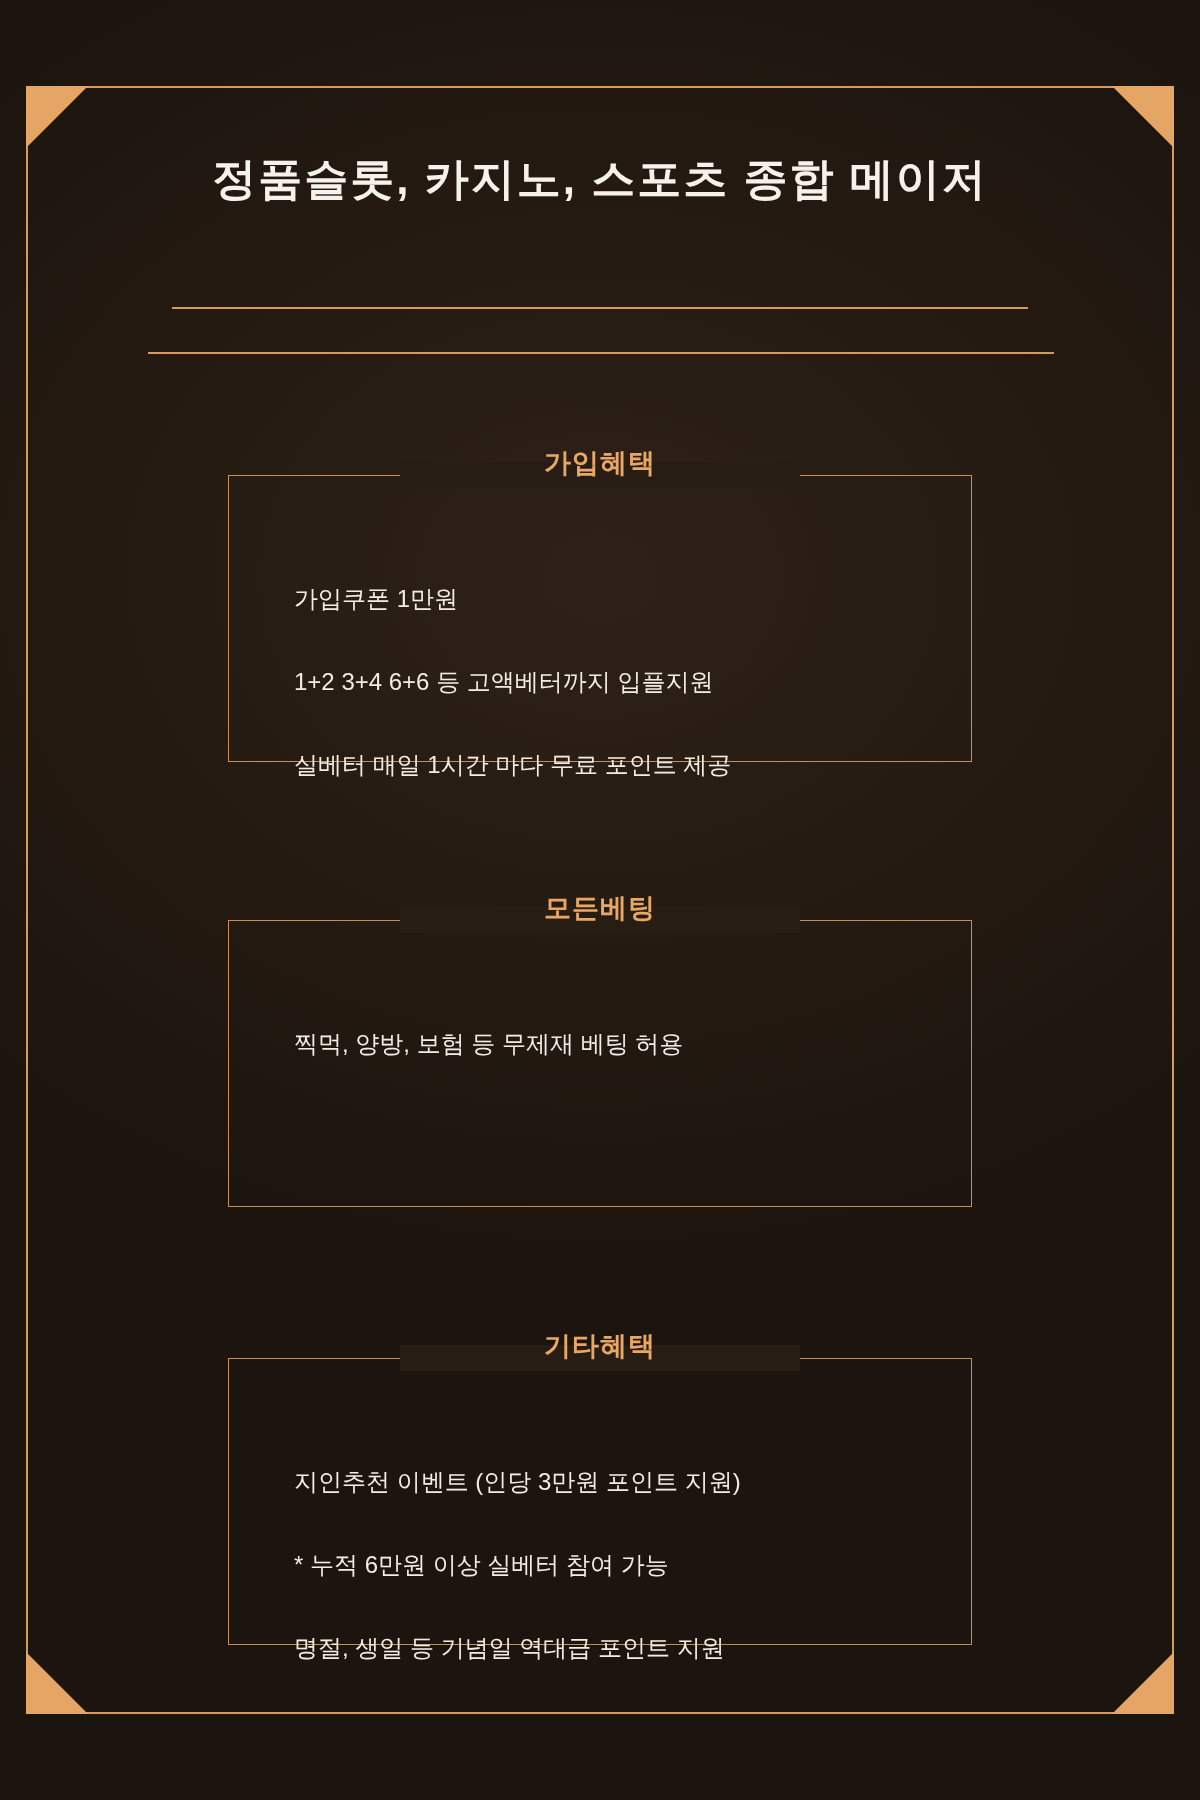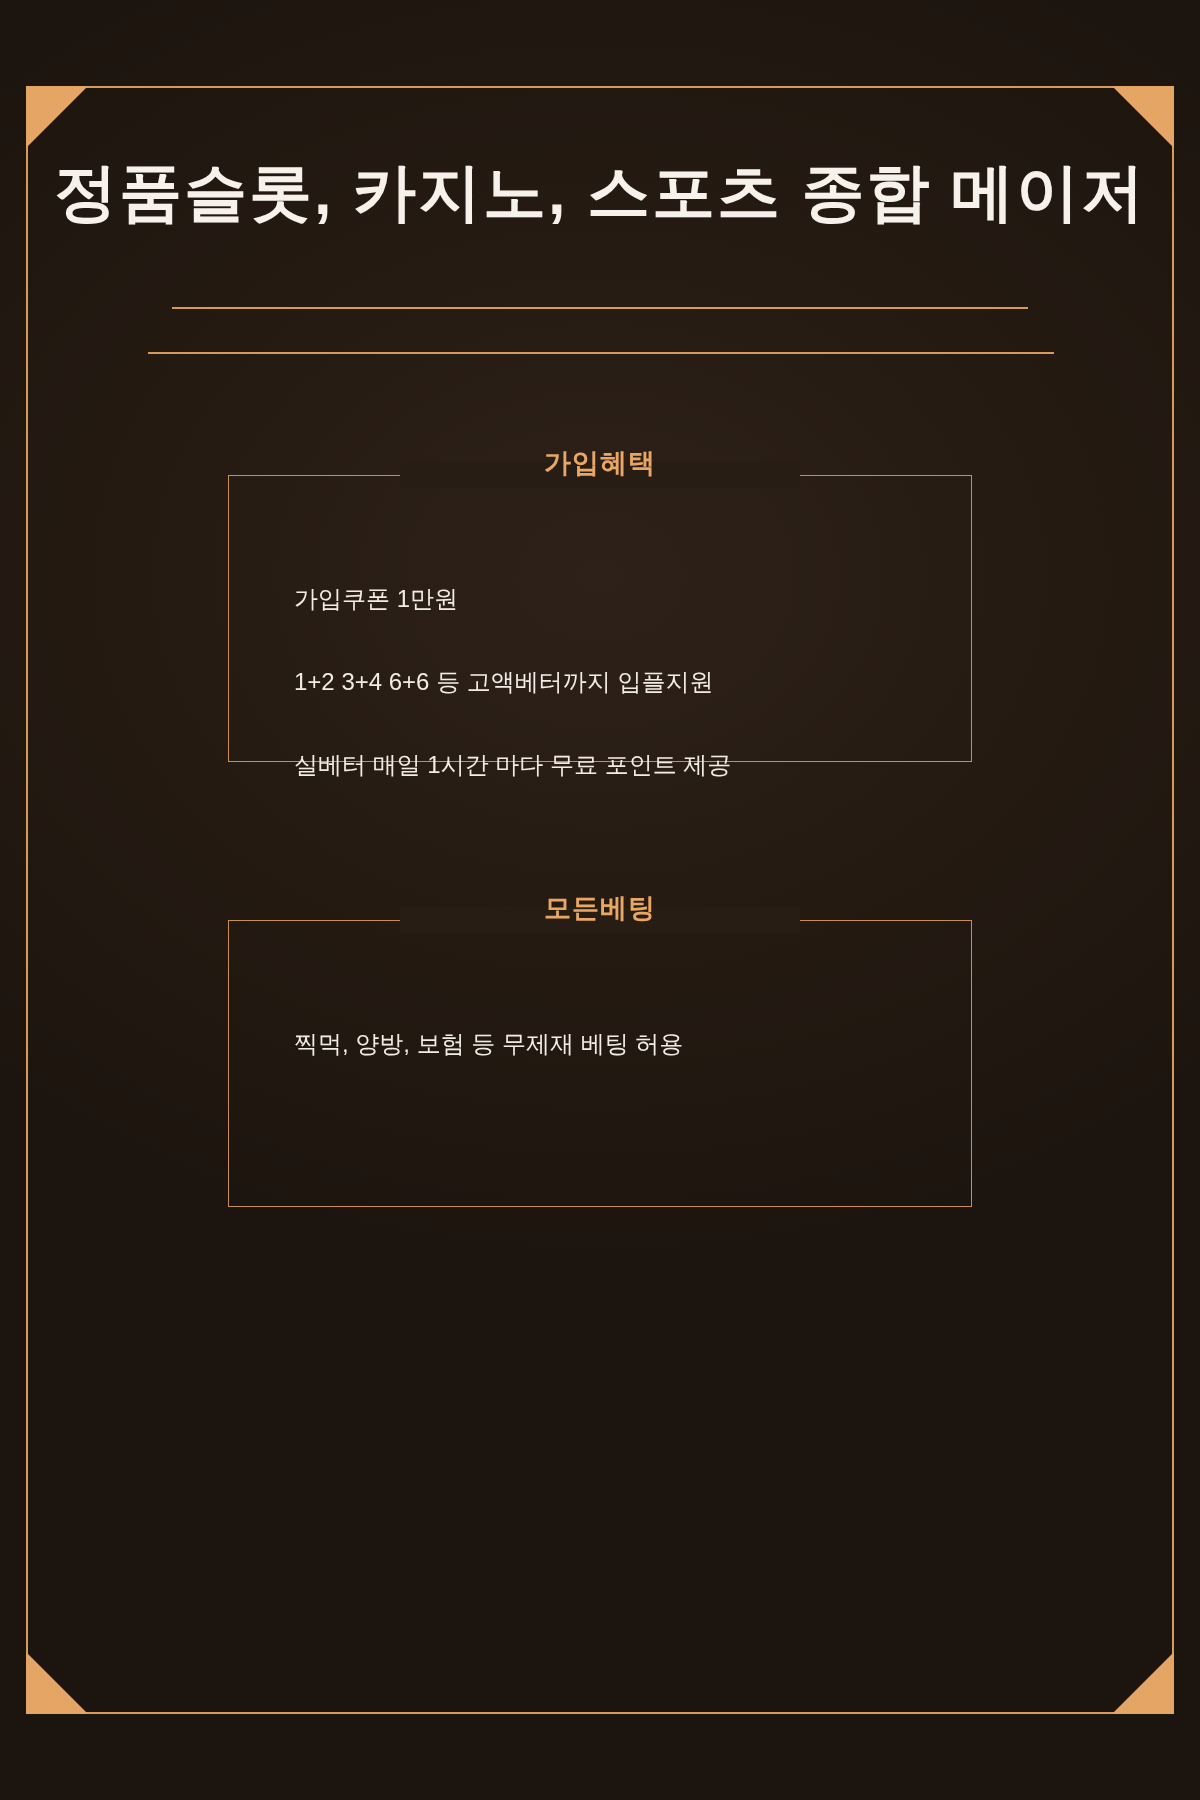--- a/index.html
+++ b/index.html
@@ -67,21 +67,21 @@
     border-left: 62px solid transparent;
   }
 
   .headline {
     position: absolute;
     left: 0;
     top: 150px;
     width: 1200px;
     text-align: center;
     color: #f6f1ea;
-    font-size: 63px;
+    font-size: 44px;
     font-weight: bold;
     letter-spacing: 2px;
     white-space: nowrap;
   }
 
   .rule {
     position: absolute;
     height: 0;
     border-top: 2px solid #d79a5b;
   }
@@ -178,14 +178,24 @@
 
   <div class="section s2">
     <div class="sec-box"></div>
     <div class="sec-title-gap"></div>
     <div class="sec-title">모든베팅</div>
     <div class="sec-body">
       <span class="line">찍먹, 양방, 보험 등 무제재 베팅 허용</span>
     </div>
   </div>
 
+  <div class="section s3">
+    <div class="sec-box"></div>
+    <div class="sec-title-gap"></div>
+    <div class="sec-title">기타혜택</div>
+    <div class="sec-body">
+      <span class="line">지인추천 이벤트 (인당 3만원 포인트 지원)</span>
+      <span class="line">* 누적 6만원 이상 실베터 참여 가능</span>
+      <span class="line">명절, 생일 등 기념일 역대급 포인트 지원</span>
+    </div>
+  </div>
 
 </div>
 
 </body></html>

